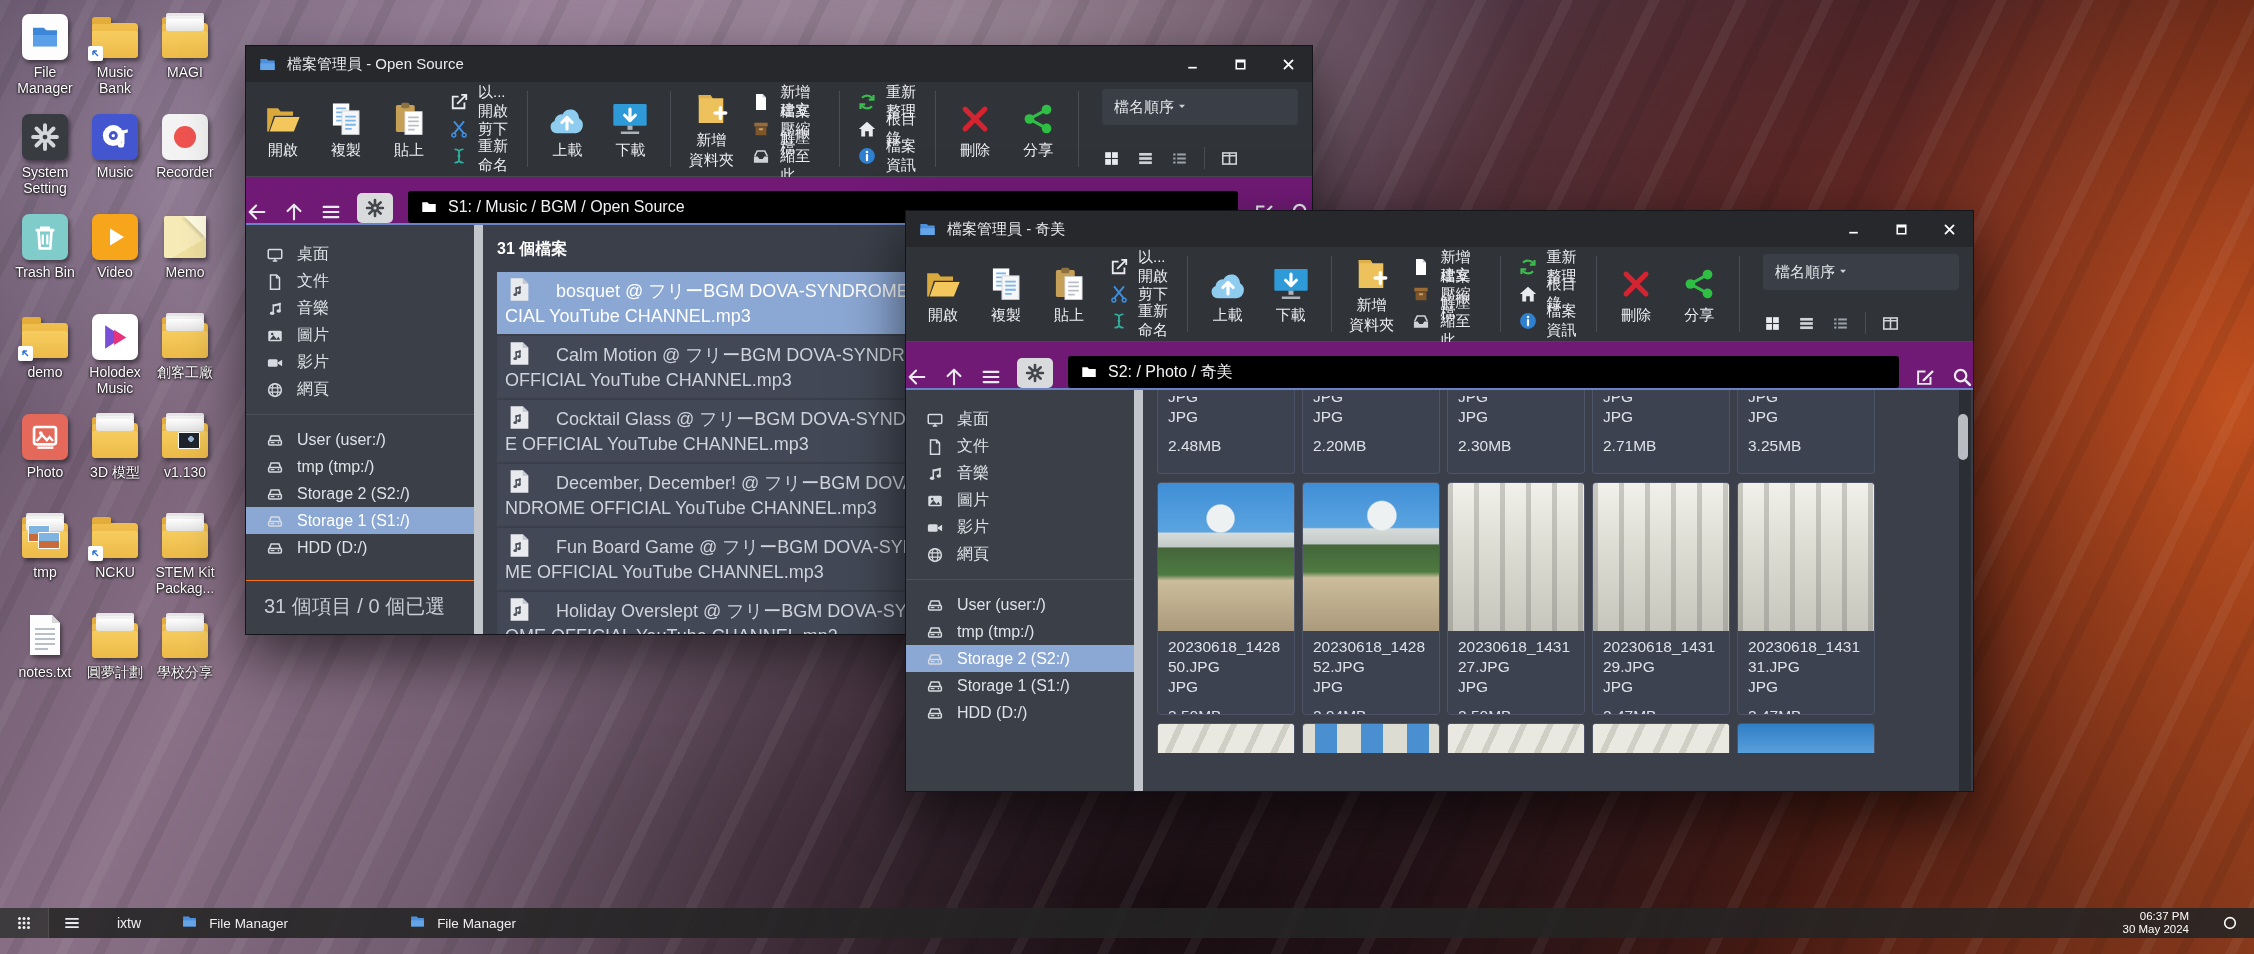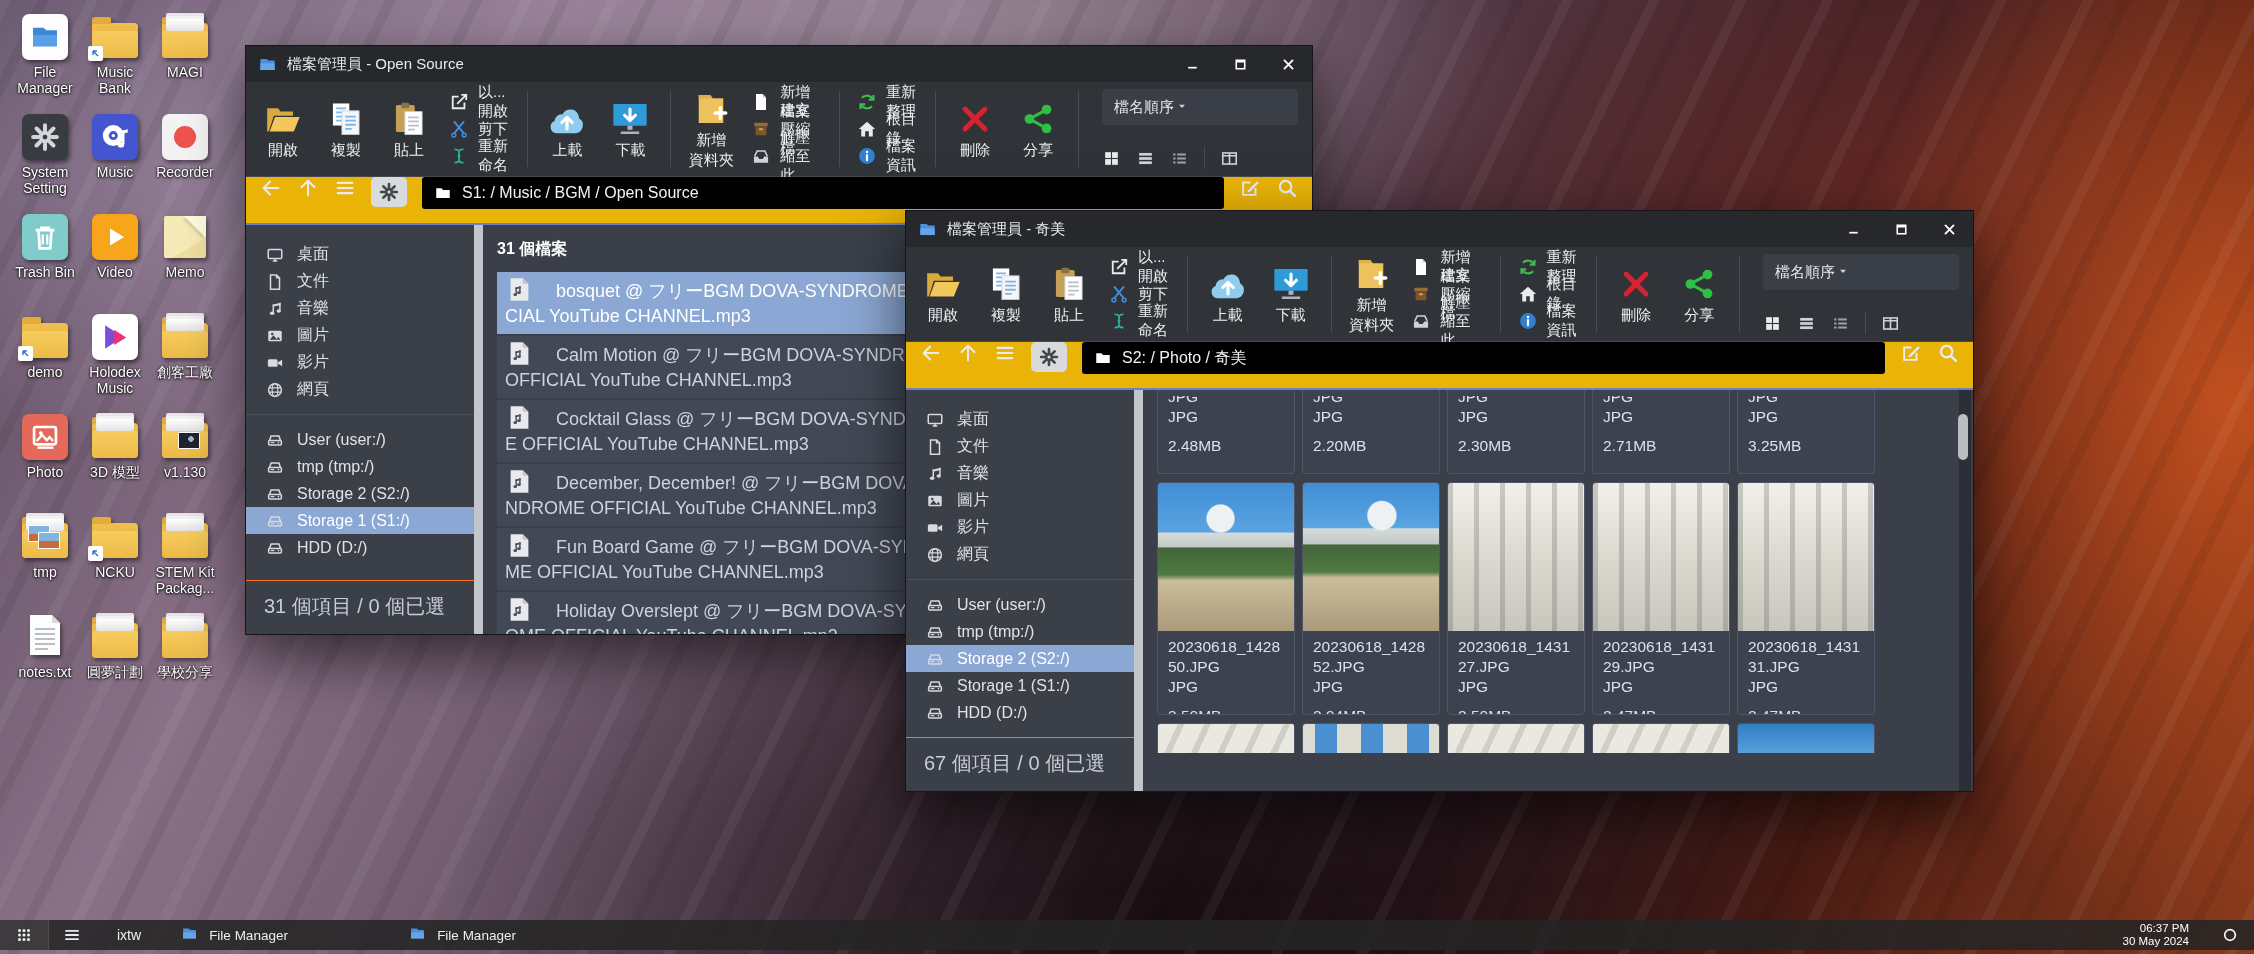--- a/index.html
+++ b/index.html
@@ -67,21 +67,21 @@
   .trow{display:flex;align-items:center;gap:9px;height:21px}
   .trow .tico{width:20px;height:20px}.trow .tico svg{width:20px;height:20px}
   .tsep{width:1px;height:76px;background:#4a4d54}
   .tright{display:flex;flex-direction:column;gap:22px;margin-left:6px}
   .sortdd{width:172px;height:36px;background:#3a3e46;border-radius:4px;display:flex;align-items:center;
           padding:0 12px;color:#e6e8ec;font-size:15px}
   .sortdd svg{width:16px;height:16px;margin-left:auto}
   .views{display:flex;align-items:center;gap:15px}
   .views .vico{width:19px;height:19px}.views .vico svg{width:19px;height:19px}
   .vsep{width:1px;height:22px;background:#4a4d54}
-  .addr{height:46px;background:#eab308;display:flex;align-items:flex-start;gap:15px;padding:0 14px;
+  .addr{height:46px;background:#701a75;display:flex;align-items:flex-end;gap:15px;padding:0 0;
         border-bottom:2px solid #6b83c6;flex:0 0 auto}
   .nav{width:22px;height:22px}.nav svg{width:22px;height:22px}
   .gearbtn{width:36px;height:30px;background:#d9dadc;border-radius:5px;display:flex;align-items:center;justify-content:center}
   .gearbtn svg{width:20px;height:20px}
   .pathpill{flex:1;height:32px;background:#000;border-radius:3px;display:flex;align-items:center;gap:10px;
             padding:0 12px;color:#f2f3f5;font-size:16px;white-space:nowrap;overflow:hidden}
   .pathpill svg{width:18px;height:18px;flex:0 0 18px}
   .content{flex:1;display:flex;min-height:0;background:#3a3f49;position:relative}
   .sidebar{width:228px;background:#3a3f48;display:flex;flex-direction:column;padding-top:16px;flex:0 0 228px}
   .sitem{height:27px;display:flex;align-items:center;gap:13px;padding-left:20px;color:#dfe2e8;font-size:16px}
@@ -119,21 +119,21 @@
      linear-gradient(180deg,#3f8ed6 0%,#5aa4e0 30%,#d6dbd9 31%,#c2cac7 41%,#44663a 42%,#4e7a41 60%,#cbbd9b 64%,#ab9a7c 100%)}
   .th-cols{background:repeating-linear-gradient(90deg, rgba(96,96,90,.28) 0 5px, transparent 5px 26px),
      linear-gradient(180deg,#f1f1ea 0%,#dcdcd3 45%,#c6c6bd 100%)}
   .th-ceil{background:repeating-linear-gradient(115deg,#e9e9e2 0 18px,#cfcfc6 18px 24px),
      linear-gradient(180deg,#f4f4ee,#d8d8d0)}
   .th-colsky{background:repeating-linear-gradient(90deg,#dcdcd3 0 12px,#4a90d0 12px 34px,#dcdcd3 34px 46px)}
   .th-sky{background:linear-gradient(180deg,#2f7fc4,#5aa0dc)}
   .vscroll{position:absolute;right:2px;top:0;bottom:0;width:12px;background:#2b2e34}
   .vthumb{position:absolute;right:3px;top:24px;width:10px;height:46px;background:#b9bdc2;border-radius:5px}
   
-  #taskbar{position:absolute;left:0;right:0;bottom:4px;height:30px;background:rgba(36,36,36,.88);
+  #taskbar{position:absolute;left:0;right:0;bottom:16px;height:30px;background:rgba(36,36,36,.88);
            display:flex;align-items:center;z-index:9;color:#eee}
   .tb-launch{width:48px;height:30px;display:flex;align-items:center;justify-content:center;background:rgba(255,255,255,.07)}
   .tb-launch svg{width:18px;height:18px}
   .tb-sep{width:1px;height:30px;background:rgba(255,255,255,.15)}
   .tb-menu{width:46px;height:30px;display:flex;align-items:center;justify-content:center}
   .tb-menu svg{width:18px;height:18px}
   .tb-ime{font-size:14px;padding:0 26px 0 22px;color:#f0f0f0}
   .tb-task{display:flex;align-items:center;gap:11px;font-size:13.5px;width:200px;padding:0 14px;height:30px}
   .tb-task svg{width:17px;height:17px}
   .tb-right{margin-left:auto;display:flex;align-items:center;gap:33px;padding-right:16px}
@@ -1179,21 +1179,20 @@
           </div>
           <div class="sitem">
             <span class="sico"><svg viewBox="0 0 24 24">
                 <path d="M4.5 13 6.8 6.5h10.4L19.5 13" fill="none" stroke="#d7dae0" stroke-width="2"></path>
                 <rect x="3.5" y="12.5" width="17" height="6" rx="1.5" fill="none" stroke="#d7dae0" stroke-width="2"></rect>
                 <circle cx="16.6" cy="15.5" r="1.1" fill="#d7dae0"></circle>
                 <rect x="6.2" y="14.7" width="5" height="1.6" fill="#d7dae0"></rect>
               </svg></span>
             <span>HDD (D:/)</span>
           </div>
-          <div class="sstatus">67 個項目 / 0 個已選</div>
         </div>
         <div class="splitter"></div>
         <div class="gridpane">
           <div class="grow">
             <div class="card clipTop">
               <div class="cinfo">
                 <div class="clipline">
                   <span>JPG</span>
                 </div>
                 <div>JPG</div>

